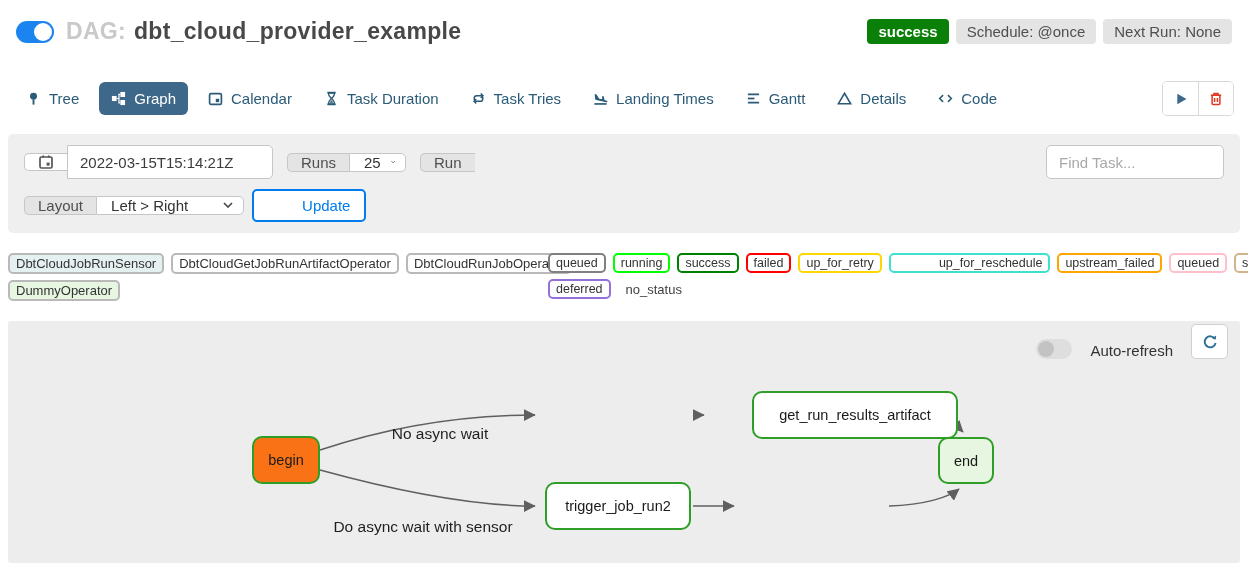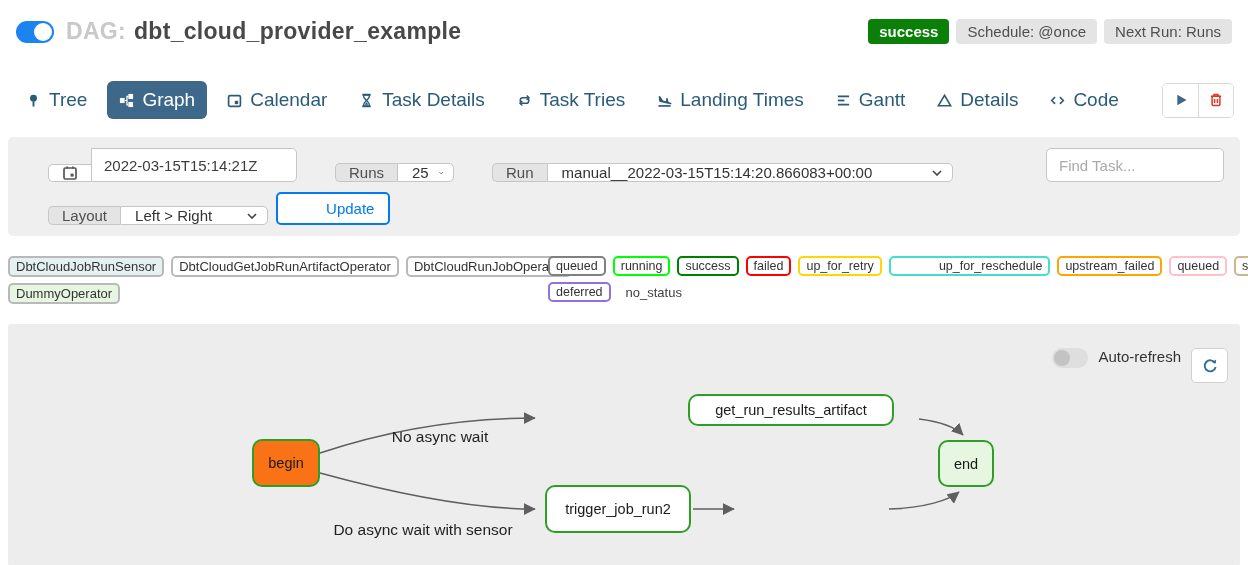--- a/index.html
+++ b/index.html
@@ -19,34 +19,34 @@
   .dag-prefix { font-size:23px; font-weight:700; color:#c9c9c9; margin-left:12px; letter-spacing:.3px; }
   .dag-title { font-size:23px; font-weight:700; color:#484848; margin-left:8px; letter-spacing:.3px; }
   .header-badges { margin-left:auto; display:flex; gap:7px; align-items:center; }
   .badge { font-size:15px; padding:4px 11px; border-radius:4px; white-space:nowrap; }
   .badge-success { color:#fff; font-weight:700; }
   .badge-gray { background:#e4e4e4; color:#4f4f4f; }
 
   
   .tabbar { display:flex; align-items:center; gap:8px; margin:36px 14px 0 14px; }
   .tab { display:flex; align-items:center; gap:8px; padding:8px 12px; border-radius:6px;
-         color:#2b5b78; font-size:19px; font-weight:500; cursor:pointer; white-space:nowrap; }
+         color:#2b5b78; font-size:15px; font-weight:500; cursor:pointer; white-space:nowrap; }
   .tab svg { width:15px; height:15px; flex:none; }
   .tab.active { color:#fff; }
   .actions { margin-left:auto; display:flex; border:1px solid #d8d8d8; border-radius:5px; overflow:hidden; background:#fff; }
   .action-btn { width:35px; height:33px; display:flex; align-items:center; justify-content:center;
                 background:#fff; border:none; cursor:pointer; }
   .action-btn + .action-btn { border-left:1px solid #d8d8d8; }
   .action-btn svg { width:16px; height:16px; }
 
   
   .filter-panel { margin:18px 8px 0 8px; background:#efefef; border-radius:5px; padding:11px 16px; }
   .filter-row { display:flex; align-items:center; }
   .filter-row + .filter-row { margin-top:9px; }
-  .input-group { display:flex; align-items:flex-end; height:34px;margin-left:24px; }
+  .input-group { display:flex; align-items:center; height:34px; }
   .addon { display:flex; align-items:center; justify-content:center; padding:0 13px;
            background:#e4e4e4; border:1px solid #c6c6c6; border-right:none;
            border-radius:5px 0 0 5px; font-size:15px; color:#4f4f4f; white-space:nowrap; }
   .addon-white { background:#fff; cursor:pointer; }
   .addon-white svg { width:16px; height:16px; }
   .text-input { height:34px; border:1px solid #c6c6c6; border-radius:0 5px 5px 0;
                 font-size:15px; color:#3c3c3c; padding:0 12px; background:#fff; outline:none;
                 font-family:"Liberation Sans","DejaVu Sans",sans-serif; }
   .select { display:flex; align-items:center; gap:10px; justify-content:space-between;
             border:1px solid #c6c6c6; border-radius:0 5px 5px 0; background:#fff;
@@ -74,48 +74,48 @@
   .no-status { font-size:13px; color:#3f3f3f; font-weight:500; margin-left:8px; }
 
   
   .graph-panel { position:relative; margin:14px 8px 0 8px; height:242px; background:#ededed; border-radius:3px; }
   .edges { position:absolute; left:0; top:0; width:100%; height:100%; }
   .node { position:absolute; border:2.5px solid #2e9e27; border-radius:10px; background:#fff;
           display:flex; align-items:center; justify-content:center; font-size:14.5px;
           color:#1a1a1a; cursor:pointer; white-space:nowrap; }
   .n-begin   { left:244px; top:115px; width:68px;  height:48px; }
   .n-run1    { left:537px; top:70px;  width:146px; height:48px; }
-  .n-artifact{ left:680px; top:70px;  width:206px; height:32px; }
+  .n-artifact{ left:744px; top:70px;  width:206px; height:48px; }
   .n-end     { left:930px; top:116px; width:56px;  height:47px; }
   .n-run2    { left:537px; top:161px; width:146px; height:48px; }
   .n-sensor  { left:734px; top:161px; width:146px; height:48px; }
   .edge-label { position:absolute; font-size:15.5px; color:#1f1f1f; text-align:center; }
   .el-1 { left:352px; top:104px; width:160px; }
   .el-2 { left:300px; top:197px; width:230px; }
-  .graph-controls { position:absolute; top:24px; right:12px; display:flex; align-items:flex-start; gap:10px; }
+  .graph-controls { position:absolute; top:3px; right:12px; display:flex; align-items:flex-end; gap:18px; }
   .ar-label { font-size:15px; color:#333; }
   .refresh-btn { width:37px; height:35px; background:#fff; border:1px solid #d0d0d0; border-radius:5px;
                  display:flex; align-items:center; justify-content:center; cursor:pointer; }
   .refresh-btn svg { width:16px; height:16px; }
 </style>
 </head>
 <body>
 
 <div class="app">
 
   <div class="header">
     <span class="toggle toggle-on" style="background: rgb(27, 132, 240);">
         <span class="knob"></span>
       </span>
     <span class="dag-prefix">DAG:</span>
     <span class="dag-title">dbt_cloud_provider_example</span>
     <div class="header-badges">
       <span class="badge badge-success" style="background: rgb(11, 128, 9);">success</span>
       <span class="badge badge-gray">Schedule: @once</span>
-      <span class="badge badge-gray">Next Run: Runs</span>
+      <span class="badge badge-gray">Next Run: None</span>
     </div>
   </div>
 
   <div class="tabbar">
     <div class="tab">
       <svg viewBox="0 0 16 16">
           <circle cx="8" cy="5.6" r="3.7" fill="currentColor"></circle>
           <line x1="8" y1="9" x2="8" y2="14.5" stroke="currentColor" stroke-width="2"></line>
         </svg>
       <span>Tree</span>
@@ -135,21 +135,21 @@
           <rect x="8.3" y="8.3" width="3.6" height="3.6" fill="currentColor"></rect>
         </svg>
       <span>Calendar</span>
     </div>
     <div class="tab">
       <svg viewBox="0 0 16 16">
           <path d="M3.6 1.8h8.8M3.6 14.2h8.8" stroke="currentColor" stroke-width="1.8"></path>
           <path d="M4.6 2.2c0 3 2.2 4.4 3.4 5.8 1.2-1.4 3.4-2.8 3.4-5.8z M4.6 13.8c0-3 2.2-4.4 3.4-5.8 1.2 1.4 3.4 2.8 3.4 5.8z" fill="none" stroke="currentColor" stroke-width="1.4"></path>
           <path d="M5.8 12.6h4.4L8 9.8z" fill="currentColor"></path>
         </svg>
-      <span>Task Details</span>
+      <span>Task Duration</span>
     </div>
     <div class="tab">
       <svg viewBox="0 0 16 16" fill="none" stroke="currentColor" stroke-width="1.6">
           <path d="M3.5 9.5v-2a2.5 2.5 0 0 1 2.5-2.5h6.5"></path>
           <path d="M10.4 2.6l2.4 2.4-2.4 2.4"></path>
           <path d="M12.5 6.5v2a2.5 2.5 0 0 1-2.5 2.5H3.5"></path>
           <path d="M5.6 8.6L3.2 11l2.4 2.4"></path>
         </svg>
       <span>Task Tries</span>
     </div>
@@ -216,26 +216,20 @@
         <div class="select runs-select">
           <span>25</span>
           <svg width="10" height="6" viewBox="0 0 10 6">
               <path d="M1 1l4 4 4-4" stroke="#444" stroke-width="1.6" fill="none"></path>
             </svg>
         </div>
       </div>
       <div class="gap"></div>
       <div class="input-group">
         <span class="addon">Run</span>
-        <div class="select run-select">
-          <span>manual__2022-03-15T15:14:20.866083+00:00</span>
-          <svg width="10" height="6" viewBox="0 0 10 6">
-              <path d="M1 1l4 4 4-4" stroke="#444" stroke-width="1.6" fill="none"></path>
-            </svg>
-        </div>
       </div>
       <input class="text-input find-task" placeholder="Find Task..." style="">
     </div>
     <div class="filter-row">
       <div class="input-group">
         <span class="addon">Layout</span>
         <div class="select layout-select">
           <span>Left &gt; Right</span>
           <svg width="10" height="6" viewBox="0 0 10 6">
               <path d="M1 1l4 4 4-4" stroke="#444" stroke-width="1.6" fill="none"></path>

